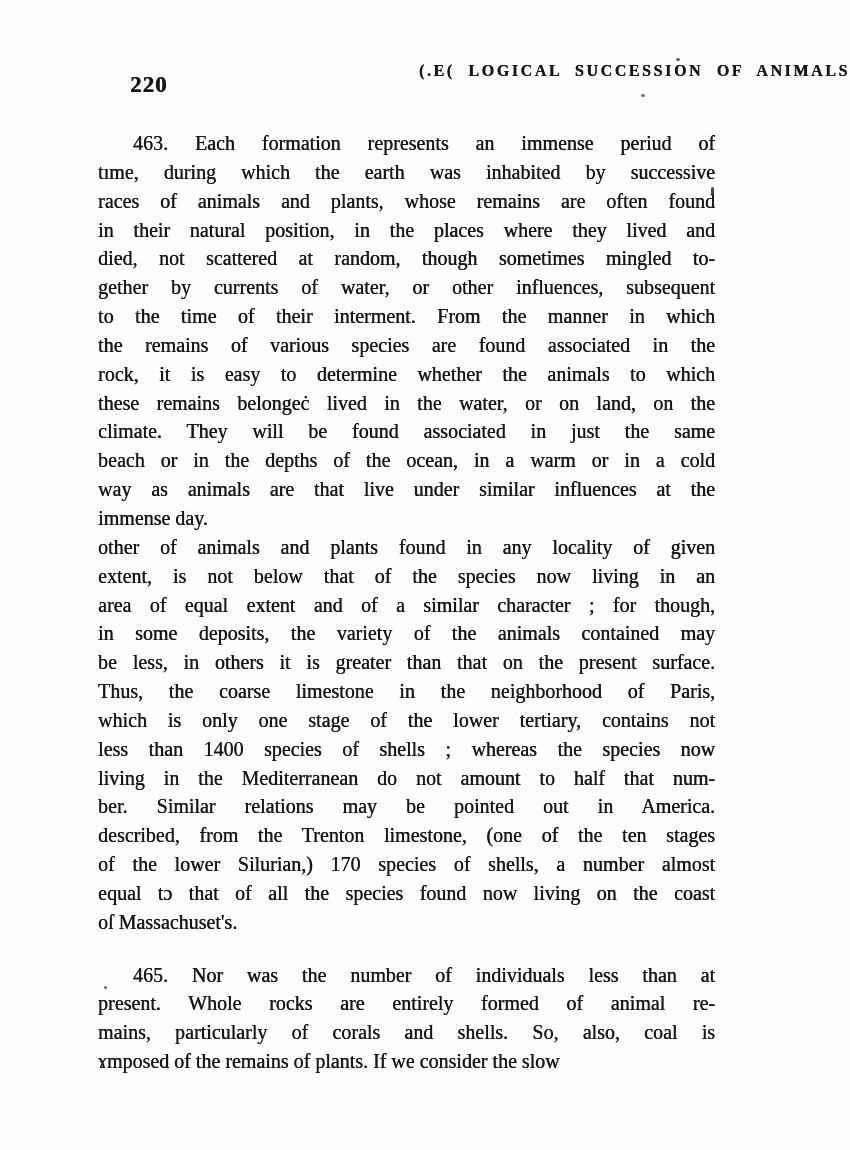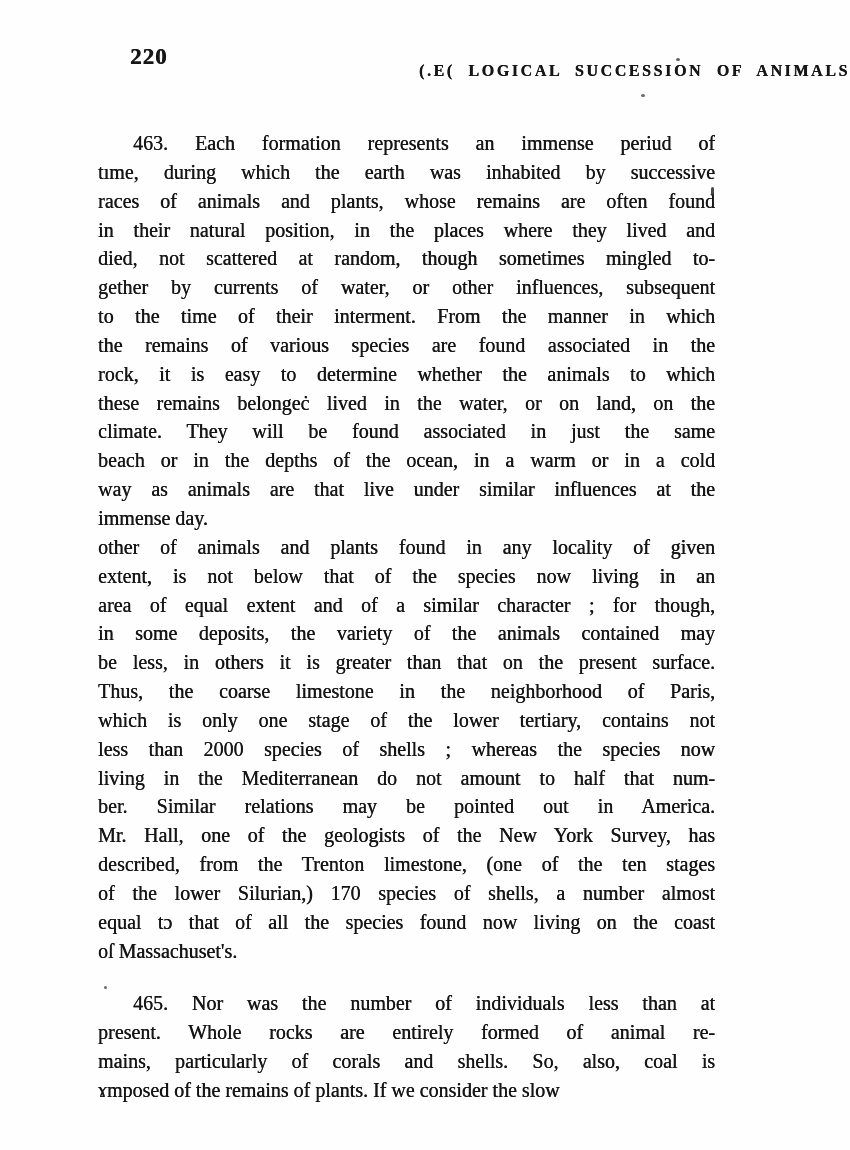--- a/index.html
+++ b/index.html
@@ -13,21 +13,21 @@
     height: 1150px;
     background: #fefefe;
     overflow: hidden;
     font-family: "Liberation Serif", "DejaVu Serif", serif;
     color: #161616;
   }
   
   .page-number {
     position: absolute;
     left: 130px;
-    top: 44px;
+    top: 72px;
     font-size: 23px;
     font-weight: 700;
     letter-spacing: 1px;
     text-shadow: 0.4px 0 0 currentColor;
   }
   .running-head {
     position: absolute;
     left: 0;
     top: 62px;
     width: 850px;
@@ -97,24 +97,23 @@
         <div class="line last">immense day.</div>
       </div>
       <div class="paragraph">
         <div class="line">other of animals and plants found in any locality of given</div>
         <div class="line">extent, is not below that of the species now living in an</div>
         <div class="line">area of equal extent and of a similar character ; for though,</div>
         <div class="line">in some deposits, the variety of the animals contained may</div>
         <div class="line">be less, in others it is greater than that on the present surface.</div>
         <div class="line">Thus, the coarse limestone in the neighborhood of Paris,</div>
         <div class="line">which is only one stage of the lower tertiary, contains not</div>
-        <div class="line">less than 2000 species of shells ; whereas the species now</div>
+        <div class="line">less than 1400 species of shells ; whereas the species now</div>
         <div class="line">living in the Mediterranean do not amount to half that num-</div>
         <div class="line">ber. Similar relations may be pointed out in America.</div>
-        <div class="line">Mr. Hall, one of the geologists of the New York Survey, has</div>
         <div class="line">described, from the Trenton limestone, (one of the ten stages</div>
         <div class="line">of the lower Silurian,) 170 species of shells, a number almost</div>
         <div class="line">equal tɔ that of all the species found now living on the coast</div>
         <div class="line last">oſ Massachuset's.</div>
       </div>
       <div class="paragraph">
         <div class="line first">465. Nor was the number of individuals less than at</div>
         <div class="line">present. Whole rocks are entirely formed of animal re-</div>
         <div class="line">mains, particularly of corals and shells. So, also, coal is</div>
         <div class="line last">ɤmposed of the remains of plants. If we consider the slow</div>

